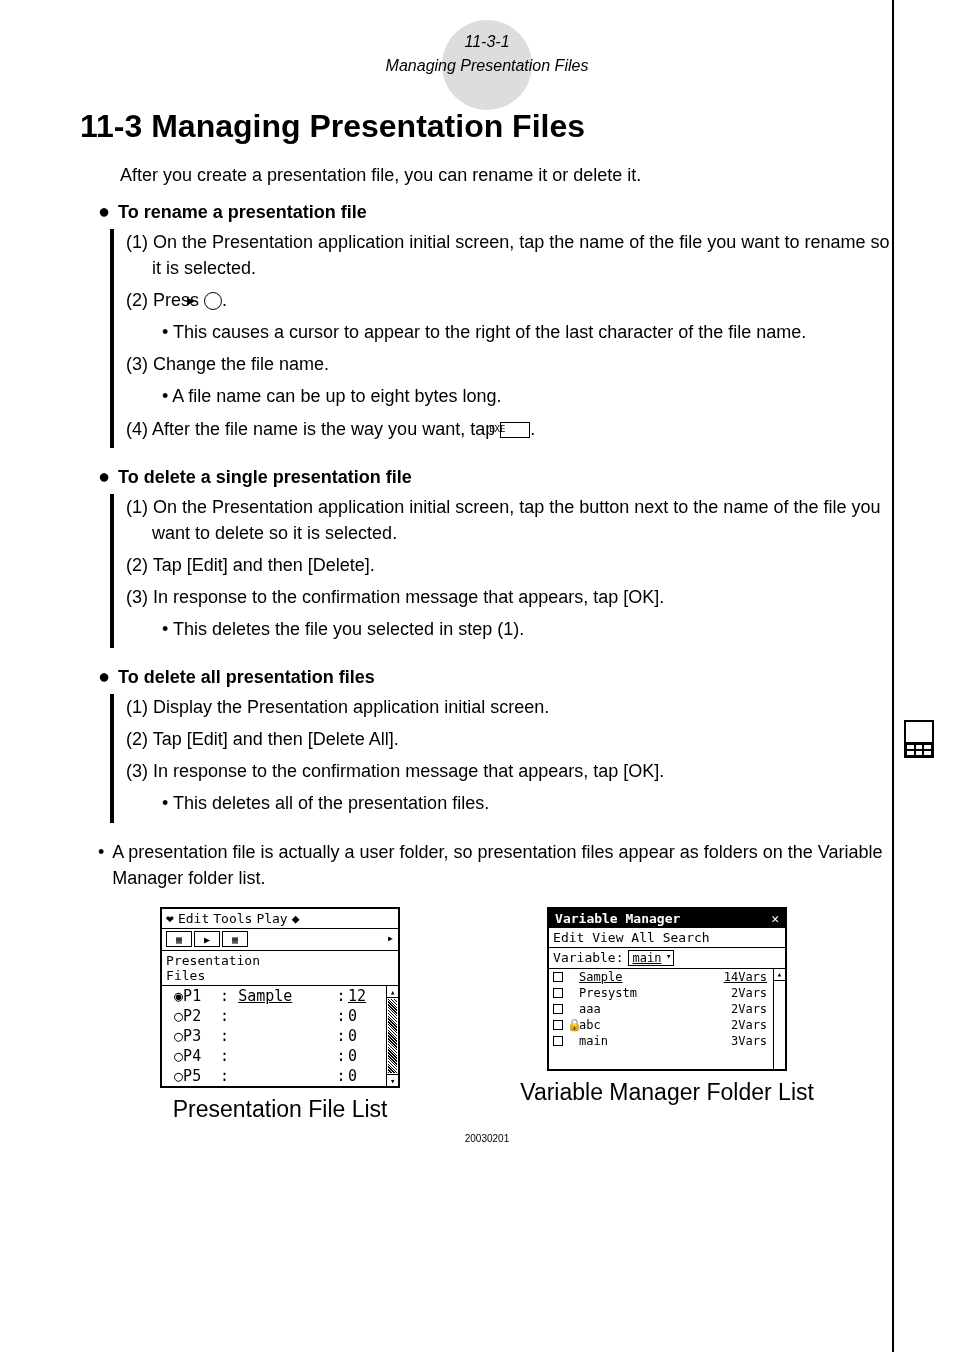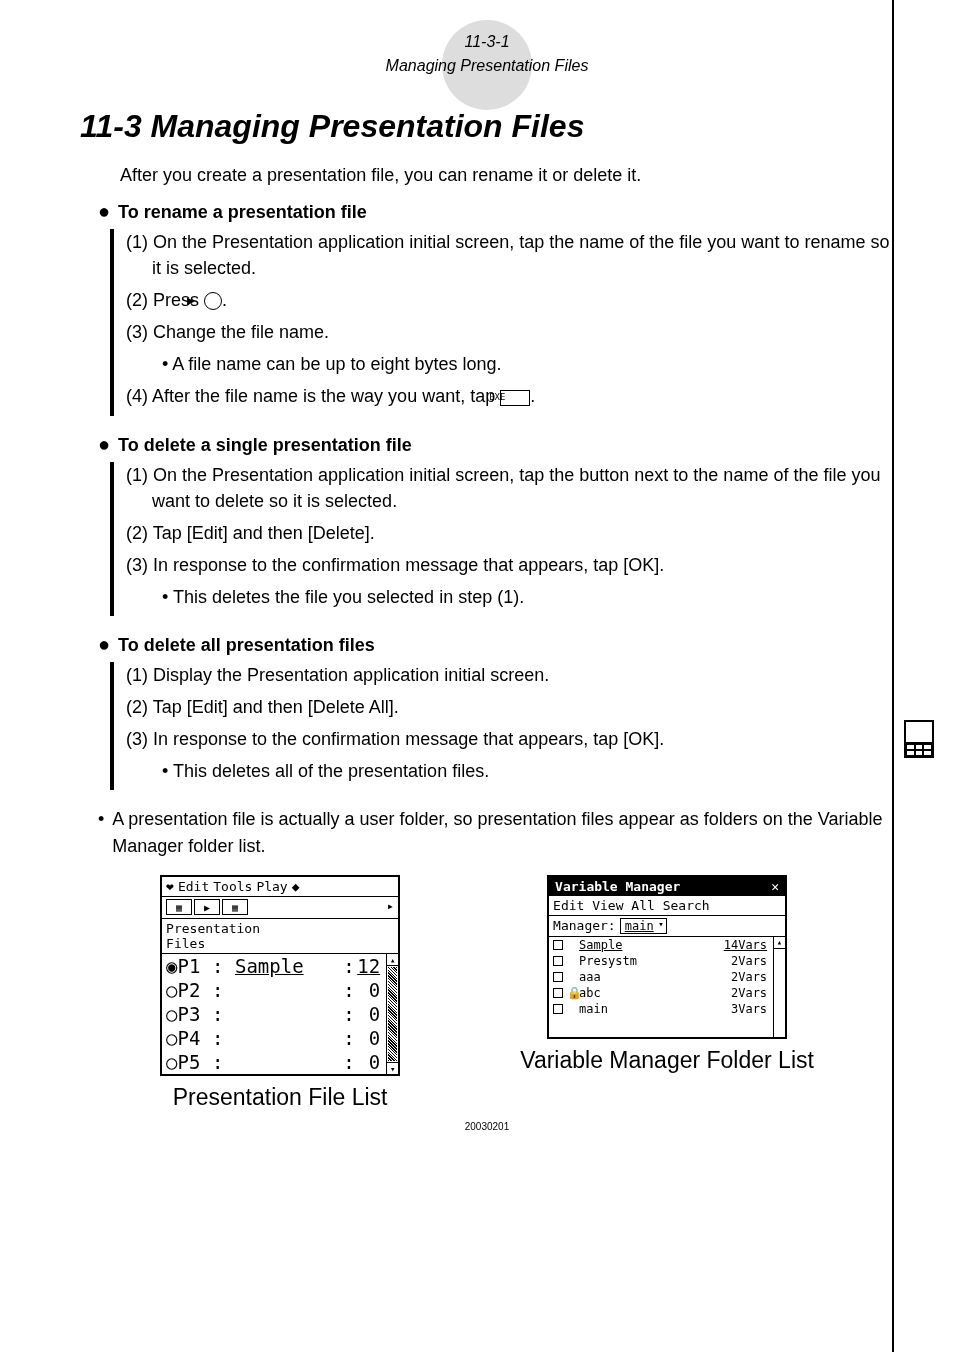--- a/index.html
+++ b/index.html
@@ -2,21 +2,21 @@
 <html><head>
 <meta charset="utf-8">
 <style>
   * { box-sizing: border-box; margin: 0; padding: 0; }
   body { font-family: Arial, Helvetica, sans-serif; font-size: 18px; color: #000; background: #fff; }
   .page { width: 954px; height: 1352px; position: relative; padding: 30px 60px 30px 80px; }
   .right-rule { position: absolute; right: 60px; top: 0; bottom: 0; width: 2px; background: #000; }
   .header { text-align: center; margin-bottom: 30px; position: relative; }
   .circle { width: 90px; height: 90px; background: #ddd; border-radius: 50%; position: absolute; left: 50%; top: -10px; transform: translateX(-50%); z-index: 0; }
   .header-text { position: relative; z-index: 1; font-style: italic; font-size: 16px; line-height: 1.5; }
-  h1 { font-size: 32px; font-weight: bold; margin: 20px 0 20px 0; font-style: italic; }
+  h1 { font-size: 32px; font-weight: bold; margin: 20px 0 20px 0; }
   .intro { margin-left: 40px; margin-bottom: 15px; }
   .bullet-head { display: flex; align-items: baseline; gap: 8px; margin-left: 18px; margin-top: 12px; margin-bottom: 6px; font-weight: bold; }
   .sub-bullet-head { display: flex; align-items: baseline; gap: 8px; margin-left: 18px; margin-top: 18px; margin-bottom: 6px; font-weight: bold; }
   .dot { font-size: 20px; line-height: 1; }
   .proc { display: flex; margin-left: 30px; margin-bottom: 4px; }
   .proc .bar { width: 4px; background: #000; margin-right: 12px; flex-shrink: 0; }
   .proc .content { flex: 1; }
   .step { margin-bottom: 6px; padding-left: 26px; text-indent: -26px; line-height: 1.45; }
   .substep { margin-left: 36px; margin-bottom: 6px; padding-left: 14px; text-indent: -14px; line-height: 1.45; }
   .note-bullet { display: flex; gap: 8px; margin-left: 18px; margin-top: 16px; margin-bottom: 16px; line-height: 1.45; }
@@ -29,25 +29,25 @@
   .fig-caption { margin-top: 8px; font-size: 23px; }
   .screen { border: 2px solid #000; background: #fff; font-family: monospace; font-size: 13px; position: relative; }
   .screen1 { width: 240px; }
   .screen2 { width: 240px; }
   .s1-menu { display: flex; align-items: center; gap: 4px; padding: 2px 4px; border-bottom: 1px solid #000; font-size: 13px; }
   .s1-icons { display: flex; align-items: center; padding: 2px 4px; border-bottom: 1px solid #000; height: 22px; position: relative; }
   .iconbox { width: 26px; height: 16px; border: 1px solid #000; margin-right: 2px; display: inline-flex; align-items: center; justify-content: center; font-size: 10px; }
   .s1-arrow { position: absolute; right: 4px; top: 2px; font-size: 12px; }
   .s1-header { padding: 2px 4px; border-bottom: 1px solid #000; }
   .s1-list { position: relative; }
-  .s1-item { display: flex; padding: 1px 4px; font-family: monospace; font-size: 19px; }
+  .s1-item { display: flex; padding: 1px 12px; font-family: monospace; font-size: 15px; }
   .s1-item .lbl { width: 46px; }
   .s1-item .name { flex: 1; }
   .s1-item .colon { width: 14px; text-align: center; }
-  .s1-item .val { width: 26px; text-align: right; padding-right: 2px; }
+  .s1-item .val { width: 26px; padding-right: 2px; }
   .s1-scroll { position: absolute; right: 0; top: 0; bottom: 0; width: 12px; border-left: 1px solid #000; display: flex; flex-direction: column; }
   .s1-scroll .arw { height: 12px; border-bottom: 1px solid #000; font-size: 9px; text-align: center; line-height: 12px; }
   .s1-scroll .thumb { flex: 1; background: repeating-linear-gradient(45deg,#000,#000 1px,#fff 1px,#fff 2px); margin: 1px; }
   .s2-title { background: #000; color: #fff; padding: 2px 6px; display: flex; justify-content: space-between; font-weight: bold; font-size: 13px; }
   .s2-menu { padding: 2px 4px; border-bottom: 1px solid #000; font-size: 13px; }
   .s2-current { padding: 2px 4px; border-bottom: 1px solid #000; display: flex; align-items: center; gap: 4px; }
   .s2-current .sel { border: 1px solid #000; padding: 0 12px 0 4px; position: relative; font-size: 12px; }
   .s2-current .sel::after { content: "▾"; position: absolute; right: 2px; top: 0; font-size: 9px; }
   .s2-list { position: relative; min-height: 100px; }
   .s2-item { display: flex; padding: 1px 4px; font-size: 12px; }
@@ -86,20 +86,21 @@
     <span class="dot">●</span>
     <span>To rename a presentation file</span>
   </div>
   <div class="proc">
     <div class="bar"></div>
     <div class="content">
       <div class="step">(1) On the Presentation application initial screen, tap the name of the file you want to rename so it is selected.</div>
       <div class="step">
         <span>(2) Press </span><span class="key-icon">▶</span><span>.</span>
       </div>
+      <div class="substep">• This causes a cursor to appear to the right of the last character of the file name.</div>
       <div class="step">(3) Change the file name.</div>
       <div class="substep">• A file name can be up to eight bytes long.</div>
       <div class="step">
         <span>(4) After the file name is the way you want, tap </span><span class="exe-icon">EXE</span><span>.</span>
       </div>
     </div>
   </div>
 
   <div class="sub-bullet-head">
     <span class="dot">●</span>
@@ -208,21 +209,21 @@
     </div>
 
     <div class="fig">
       <div class="screen screen2">
         <div class="s2-title">
           <span>Variable Manager</span>
           <span>✕</span>
         </div>
         <div class="s2-menu">Edit View All Search</div>
         <div class="s2-current">
-          <span>Manager:</span>
+          <span>Variable:</span>
           <span class="sel"><span class="underline">main</span></span>
         </div>
         <div class="s2-list">
           <div id="s2-rows">
               <div class="s2-item">
                 <span class="ck"><span class="checkbox"></span></span>
                 <span class="lock"></span>
                 <span class="nm" style="text-decoration:underline">Sample</span>
                 <span class="vr" style="text-decoration:underline">14Vars</span>
                 <span style="width:12px"></span>

